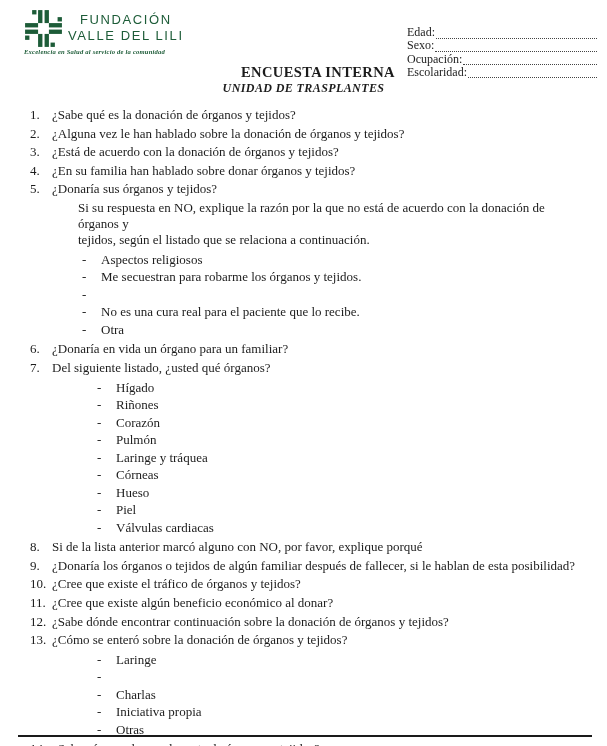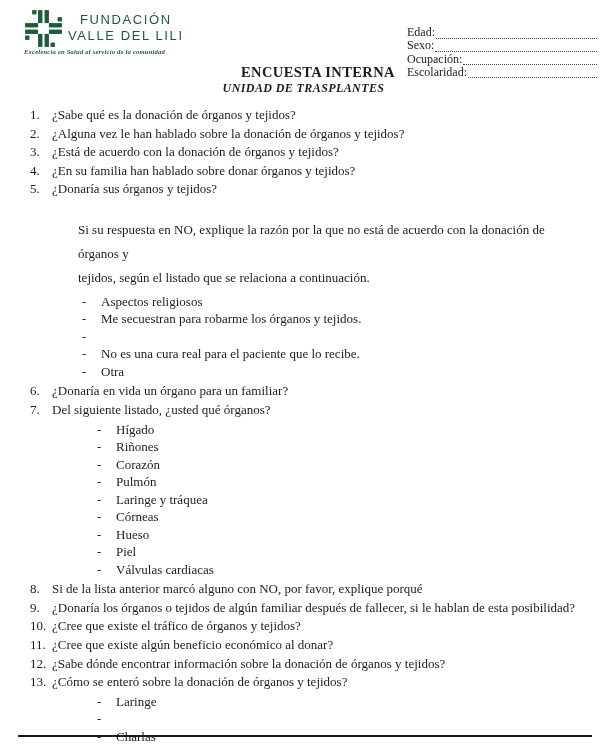--- a/index.html
+++ b/index.html
@@ -20,21 +20,21 @@
   .hfield .leader{flex:1;border-bottom:1.3px dotted #444;margin-bottom:1.5px;margin-left:1px;}
   
   .title-block{position:absolute;top:64px;left:0;width:607px;text-align:center;}
   .title-1{font-size:14.5px;font-weight:bold;letter-spacing:.4px;line-height:16px;padding-left:29px;}
   .title-2{font-size:12px;font-weight:bold;font-style:italic;letter-spacing:.4px;line-height:16px;}
   
   .question-list{position:absolute;top:106px;left:30px;width:557px;font-size:13px;}
   .question{display:flex;line-height:18.6px;}
   .qnum{flex:none;width:22px;}
   .qtext{flex:1;font-family:Liberation Serif, serif;}
-  .note{margin-left:48px;width:510px;line-height:24px;margin-top:19px;margin-bottom:3px;}
+  .note{margin-left:48px;width:510px;line-height:16px;margin-top:1px;margin-bottom:3px;}
   .sublist{margin-top:1px;margin-bottom:2px;}
   .sublist.l1{margin-left:52px;}
   .sublist.l2{margin-left:67px;}
   .li{display:flex;line-height:17.5px;}
   .li .dash{flex:none;width:19px;}
   
   .footer-rule{position:absolute;top:735px;left:18px;width:574px;height:1.6px;background:#1a1a1a;}
 </style>
 </head>
 <body>
@@ -195,21 +195,21 @@
     <div class="question">
       <span class="qnum">10.</span>
       <span class="qtext">¿Cree que existe el tráfico de órganos y tejidos?</span>
     </div>
     <div class="question">
       <span class="qnum">11.</span>
       <span class="qtext">¿Cree que existe algún beneficio económico al donar?</span>
     </div>
     <div class="question">
       <span class="qnum">12.</span>
-      <span class="qtext">¿Sabe dónde encontrar información sobre la donación de órganos y tejidos?</span>
+      <span class="qtext">¿Sabe dónde encontrar continuación sobre la donación de órganos y tejidos?</span>
     </div>
     <div class="question">
       <span class="qnum">13.</span>
       <span class="qtext">¿Cómo se enteró sobre la donación de órganos y tejidos?</span>
     </div>
     <div class="sublist l2">
       <div class="li">
         <span class="dash">-</span>
         <span>Laringe</span>
       </div>

